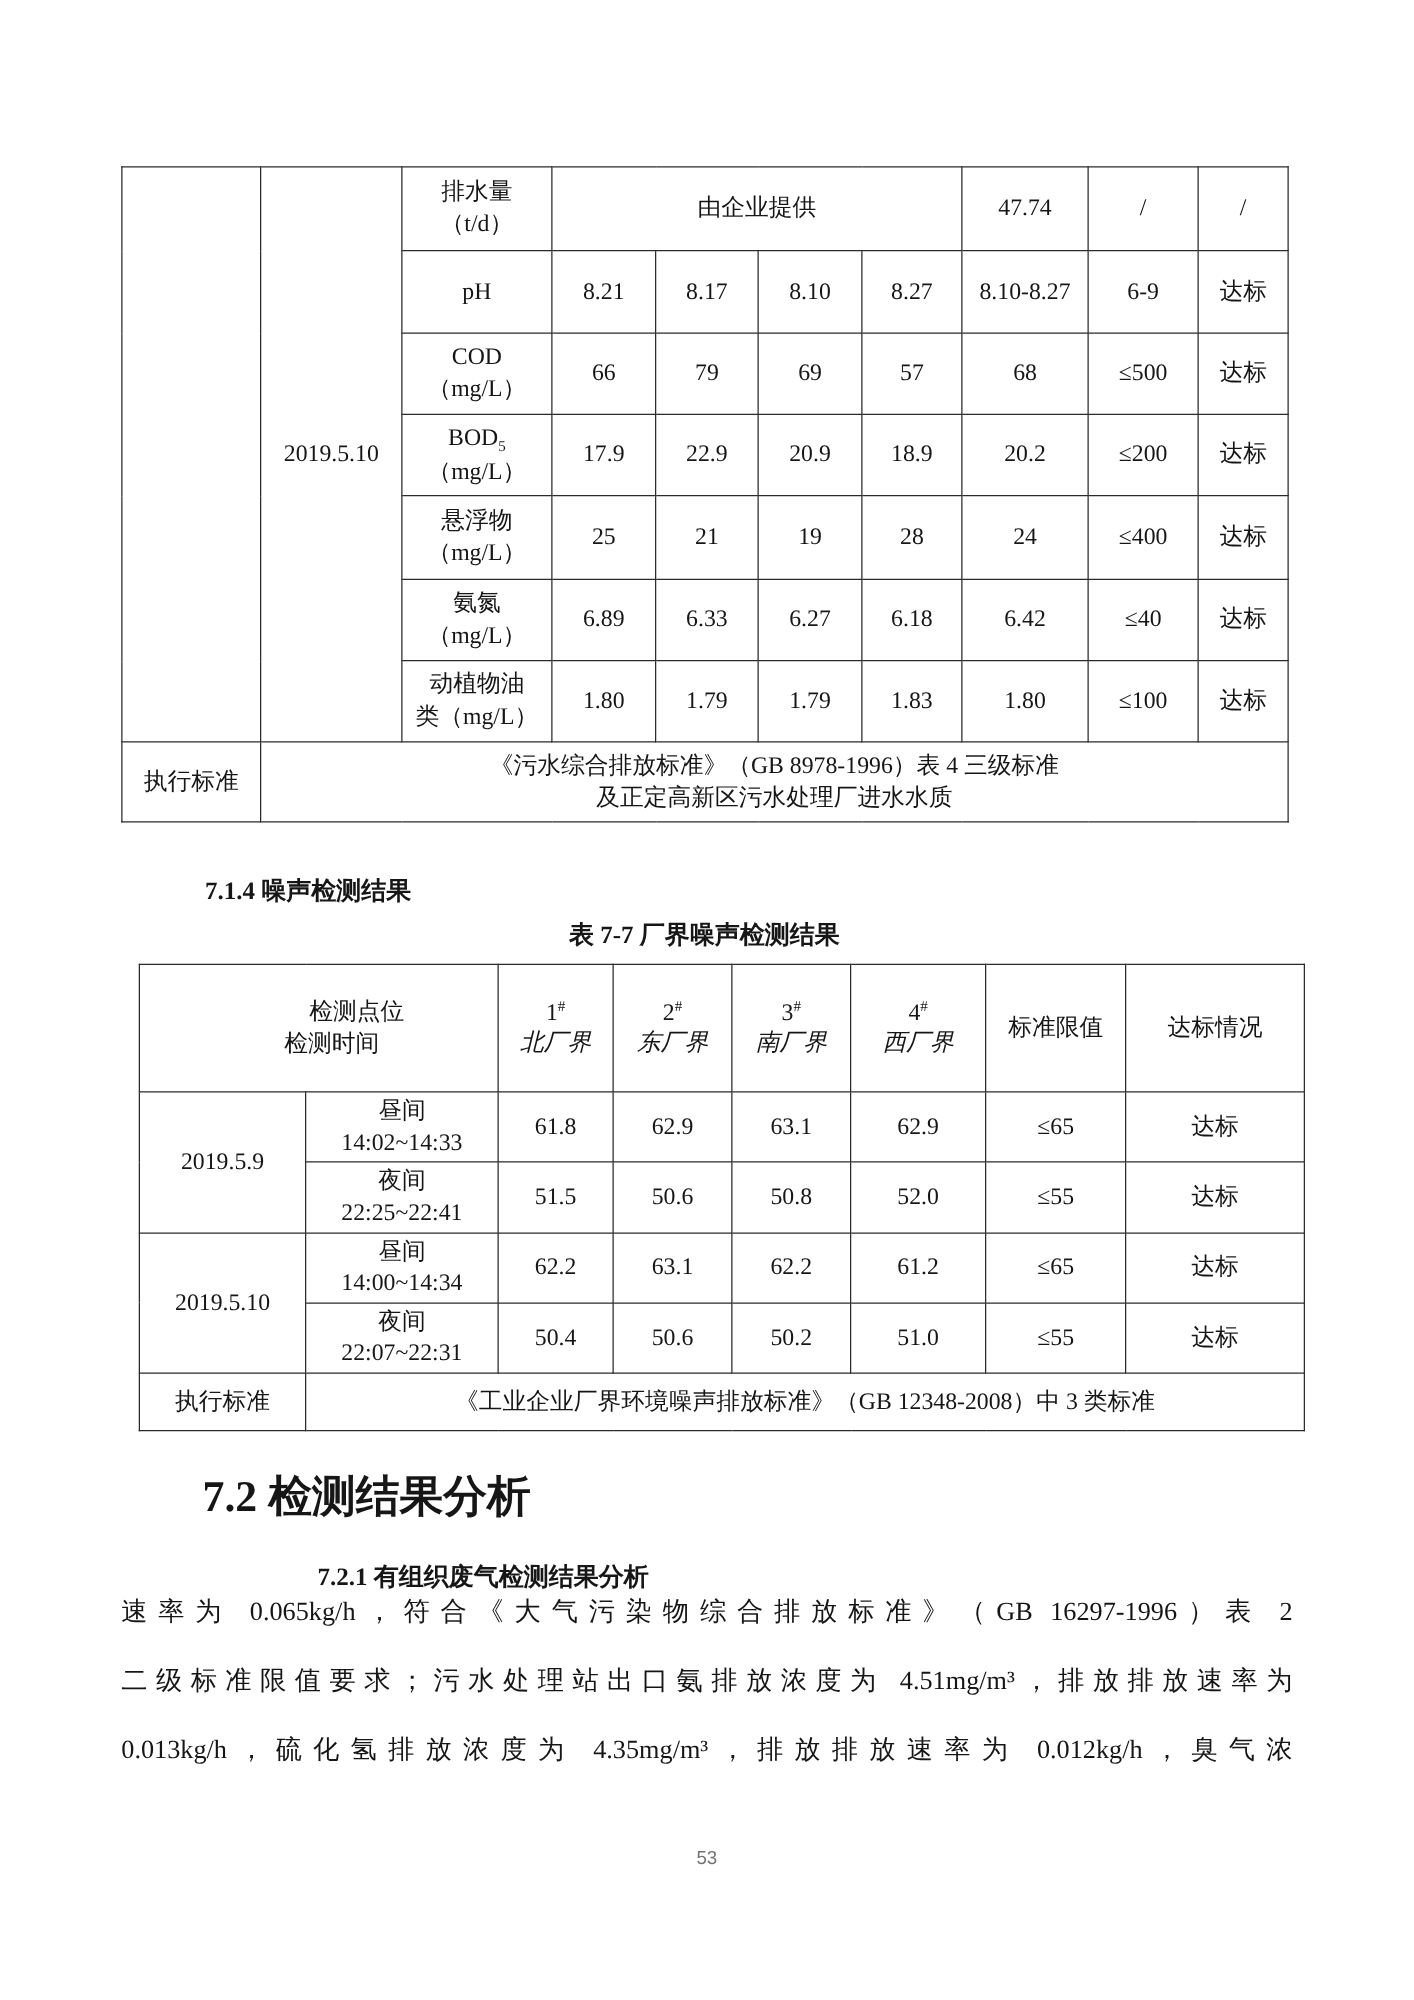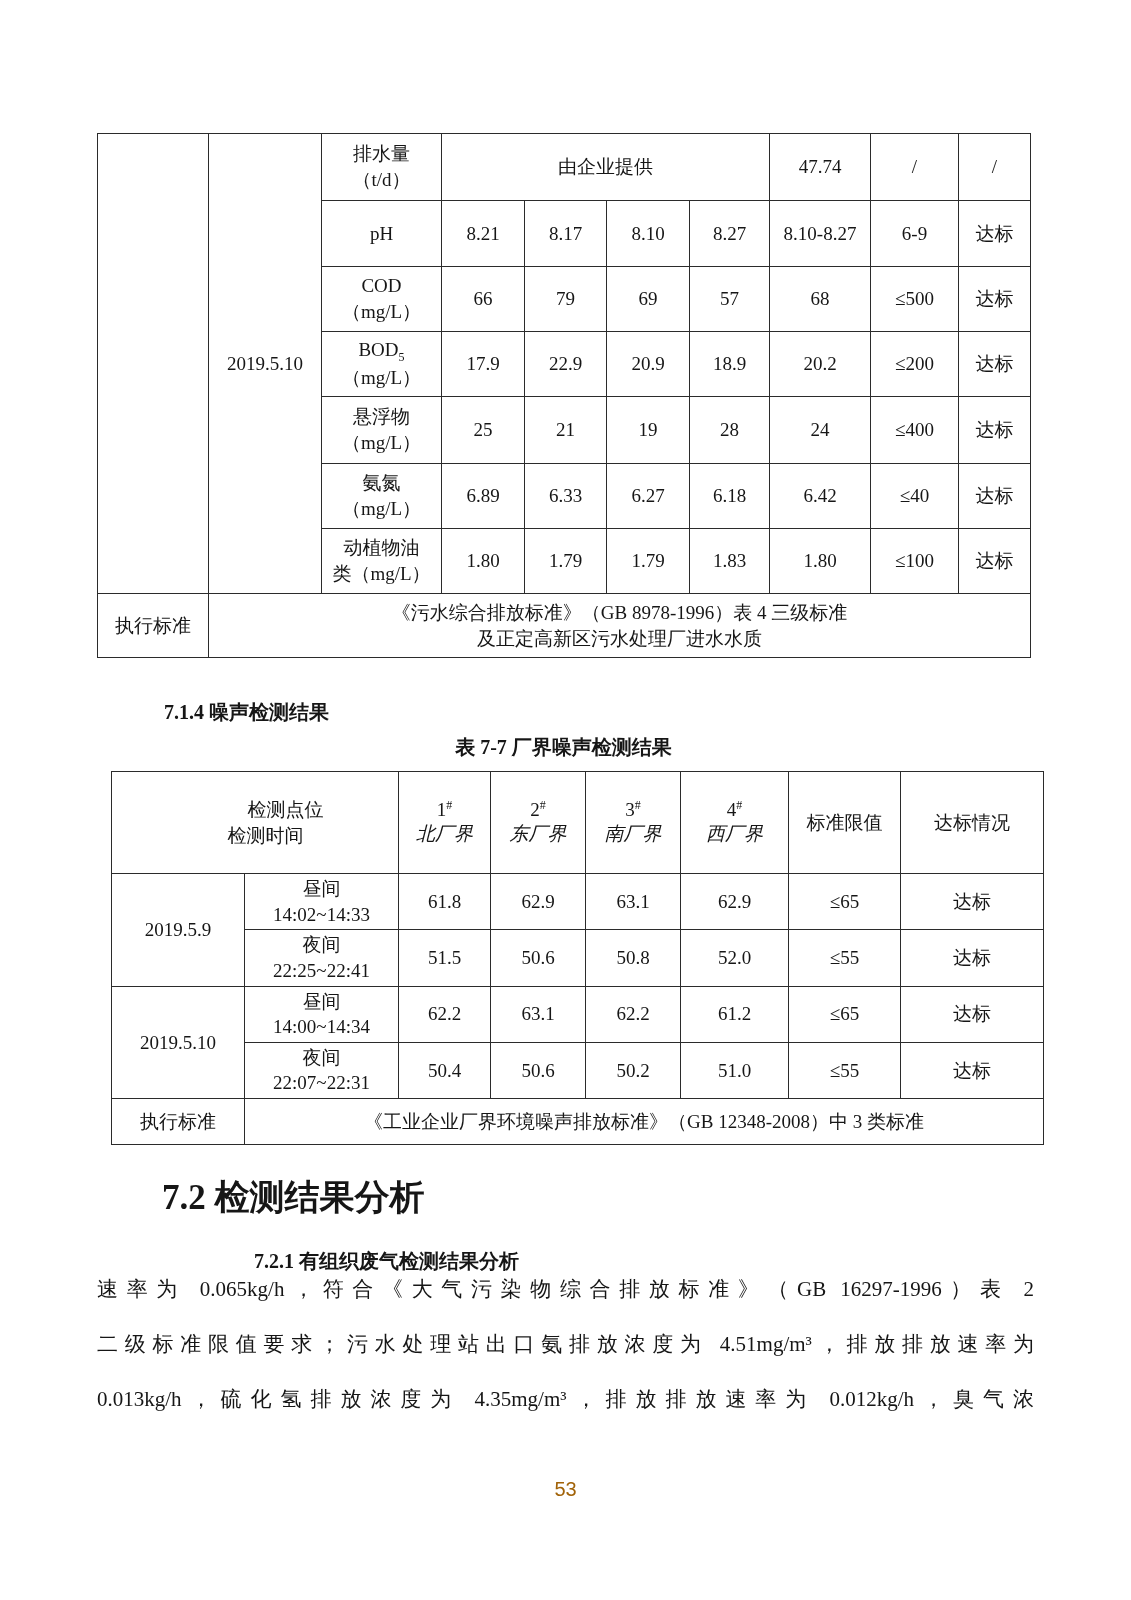--- a/index.html
+++ b/index.html
@@ -77,21 +77,21 @@
     font-size: 21px;
   }
   .pline {
     height: 55px; line-height: 55px; white-space: nowrap;
     text-align: justify; text-align-last: justify;
   }
   .pline.indent { text-indent: 42px; }
 
   .pagenum {
     position: absolute; left: 0; top: 1478px; width: 100%;
-    text-align: center; font-size: 20px; color: #a16207;
+    text-align: center; font-size: 15px; color: #737373;
     font-family: "Liberation Sans", "DejaVu Sans", sans-serif;
   }
 </style>
 </head>
 <body>
 
 <div class="page">
 
   <table class="wtable">
     <colgroup>

